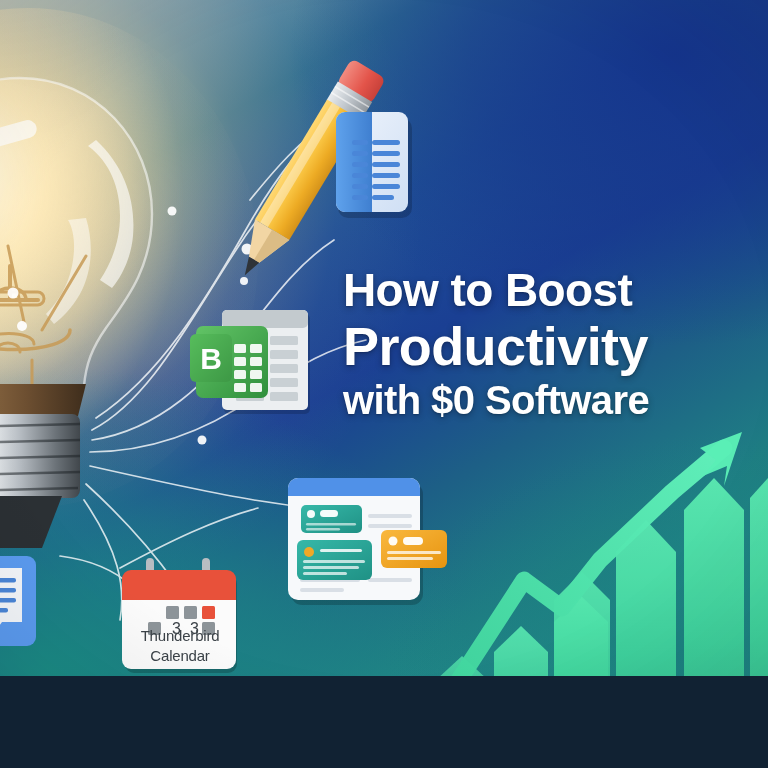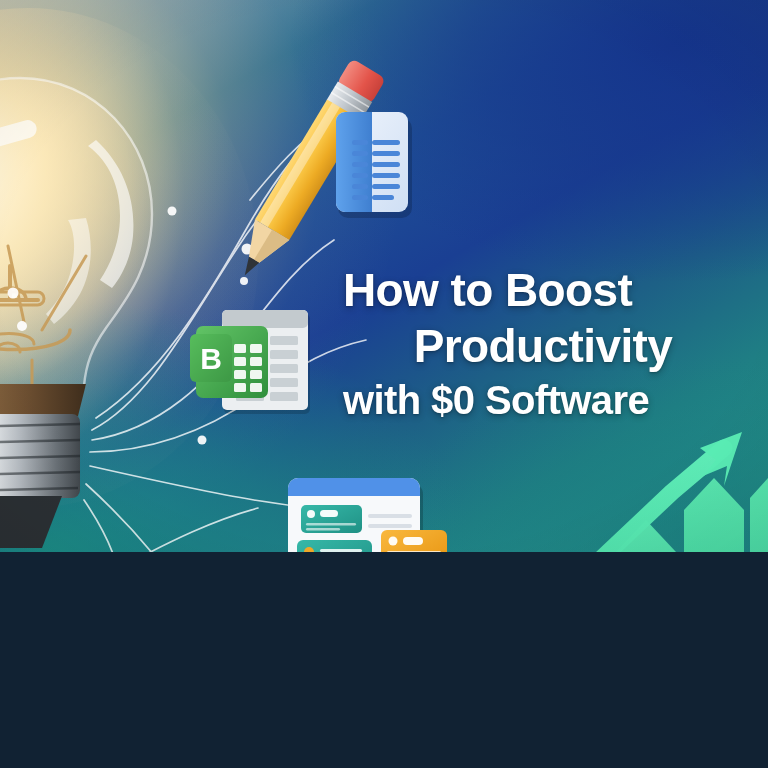--- a/index.html
+++ b/index.html
@@ -2,21 +2,21 @@
 <html><head>
 <meta charset="utf-8">
 <title>Productivity Blog Hero Graphic</title>
 <style>
   * { margin:0; padding:0; box-sizing:border-box; }
   html,body { width:768px; height:768px; overflow:hidden; background:#123; }
   body { font-family:"Liberation Sans", sans-serif; }
 
   #canvas {
     position:relative;
-    width:768px; height:552px;
+    width:768px; height:676px;
     overflow:hidden;
     background:
       radial-gradient(circle at 2% 30%, rgba(255,226,160,0.95) 0%, rgba(255,221,150,0.55) 14%, rgba(240,205,150,0.22) 26%, rgba(200,190,170,0.05) 36%, rgba(0,0,0,0) 46%),
       linear-gradient(150deg, #9fb8c4 0%, #6f97ad 9%, #2f6f91 22%, #1f4f96 38%, #1a3f93 52%, #1d5f86 66%, #1f7f84 80%, #229189 92%, #239a8e 100%);
   }
   
   .bg-blue-tr {
     position:absolute; inset:0;
     background:radial-gradient(ellipse 70% 60% at 88% 8%, rgba(20,51,140,0.92) 0%, rgba(22,55,140,0.6) 38%, rgba(25,60,130,0.0) 72%);
   }
@@ -45,21 +45,21 @@
     z-index:40;
   }
   #title-block .tl {
     display:block;
     color:#ffffff;
     letter-spacing:-0.6px;
     text-shadow:0 2px 7px rgba(0,0,0,0.30), 0 1px 2px rgba(0,0,0,0.22);
     white-space:nowrap;
   }
   .t1 { font-size:46px; font-weight:700; line-height:56px; }
-  .t2 { font-size:46px; font-weight:700; line-height:56px;text-align:center; }
+  .t2 { font-size:54px; font-weight:700; line-height:56px; }
   .t3 { font-size:40px; font-weight:600; line-height:52px; letter-spacing:-0.3px; }
 
   
   .cal-text {
     position:absolute;
     font-weight:400;
     color:#3b4248;
     text-align:center;
     width:112px;
     left:124px;

